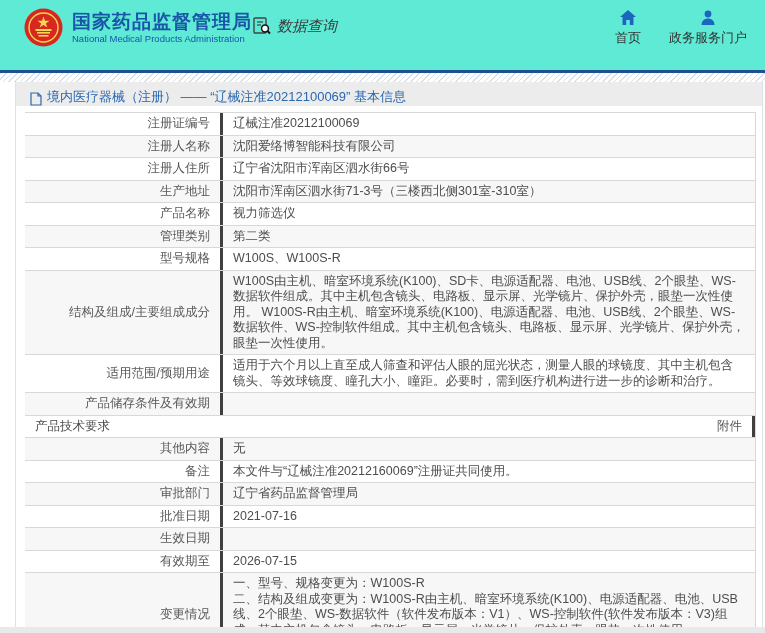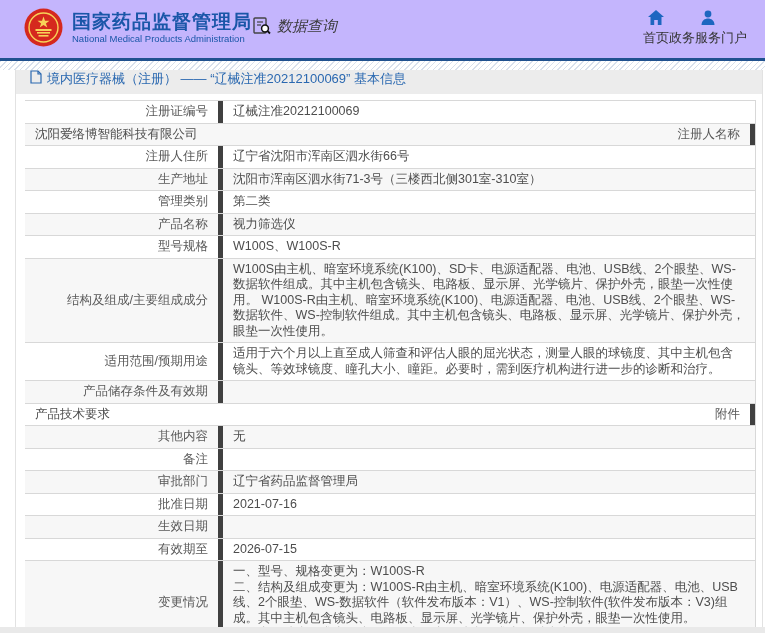--- a/index.html
+++ b/index.html
@@ -3,45 +3,45 @@
 <meta charset="utf-8">
 <style>
   html,body{margin:0;padding:0;}
   body{
     width:765px;height:633px;overflow:hidden;position:relative;
     background:#ffffff;
     font-family:"Liberation Sans","DejaVu Sans",sans-serif;
     -webkit-font-smoothing:antialiased;
   }
   
-  .header{position:relative;height:58px;background:#c4b5fd;}
+  .header{position:relative;height:70px;background:#5eead4;}
   .logo-wrap{position:absolute;left:24px;top:8px;display:flex;align-items:center;cursor:pointer;}
   .emblem{width:39px;height:39px;flex:0 0 39px;}
   .brand{margin-left:9px;}
   .brand-cn{font-size:19px;font-weight:bold;color:#1a56a8;letter-spacing:1px;line-height:22px;}
   .brand-en{font-size:9.5px;color:#1a56a8;line-height:12px;}
   .dataquery{position:absolute;left:252px;top:16px;display:flex;align-items:center;cursor:pointer;}
   .dataquery .dq-label{font-size:15px;color:#3a3a3a;margin-left:5px;font-style:italic;}
-  .topnav{position:absolute;right:18px;top:9px;display:flex;}
+  .topnav{position:absolute;right:18px;top:9px;display:flex;gap:28px;}
   .nav-item{display:flex;flex-direction:column;align-items:center;cursor:pointer;}
   .nav-item .nav-label{font-size:13px;color:#333;margin-top:3px;white-space:nowrap;}
   
   .blue-line{height:3px;background:#20518f;}
   .stripe-band{height:9px;background:repeating-linear-gradient(135deg,rgba(80,115,170,0.22) 0 1px,transparent 1px 4px);}
   
   .container{margin:0 2px 0 15px;width:748px;border-left:1px solid #e2e2e2;border-right:1px solid #e2e2e2;box-sizing:border-box;}
-  .breadcrumb-bar{height:24px;background:#ececec;display:flex;align-items:flex-start;padding-left:14px;}
+  .breadcrumb-bar{height:24px;background:#ececec;display:flex;align-items:flex-end;padding-left:14px;}
   .breadcrumb-text{font-size:13px;color:#2a68b0;margin-left:5px;white-space:nowrap;}
   
   .info-table{margin:6px 6px 0 9px;border-top:1px solid #d8d8d8;border-right:1px solid #d8d8d8;}
   .trow{display:flex;border-bottom:1px solid #d8d8d8;}
   .trow:nth-child(even){background:#f7f7f7;}
   .trow:nth-child(odd){background:#ffffff;}
   .cell{font-size:12.5px;line-height:15.5px;padding:3px 10px;box-sizing:border-box;}
-  .label{width:198px;flex:0 0 198px;text-align:right;color:#595959;border-right:5px solid #404040;
+  .label{width:198px;flex:0 0 198px;text-align:right;color:#595959;border-right:3px solid #404040;
          display:flex;align-items:center;justify-content:flex-end;min-height:21px;}
   .value{flex:1;color:#4d4d4d;white-space:pre-line;display:flex;min-height:21px;text-align:left;}
   .value-inner{width:100%;}
   
   .footer-band{position:absolute;left:0;right:0;bottom:0;height:6px;background:#e9e9e9;}
   svg{display:block;}
 </style>
 </head>
 <body>
 
@@ -112,38 +112,38 @@
     <span class="breadcrumb-text">境内医疗器械（注册） —— “辽械注准20212100069” 基本信息</span>
   </div>
 
   <div class="info-table">
 
     <div class="trow">
       <div class="cell label">注册证编号</div>
       <div class="cell value"><span class="value-inner">辽械注准20212100069</span></div>
     </div>
     <div class="trow">
+      <div class="cell label">注册人名称</div>
       <div class="cell value"><span class="value-inner">沈阳爱络博智能科技有限公司</span></div>
-      <div class="cell label">注册人名称</div>
     </div>
     <div class="trow">
       <div class="cell label">注册人住所</div>
       <div class="cell value"><span class="value-inner">辽宁省沈阳市浑南区泗水街66号</span></div>
     </div>
     <div class="trow">
       <div class="cell label">生产地址</div>
       <div class="cell value"><span class="value-inner">沈阳市浑南区泗水街71-3号（三楼西北侧301室-310室）</span></div>
     </div>
     <div class="trow">
+      <div class="cell label">产品名称</div>
+      <div class="cell value"><span class="value-inner">视力筛选仪</span></div>
+    </div>
+    <div class="trow">
       <div class="cell label">管理类别</div>
       <div class="cell value"><span class="value-inner">第二类</span></div>
-    </div>
-    <div class="trow">
-      <div class="cell label">产品名称</div>
-      <div class="cell value"><span class="value-inner">视力筛选仪</span></div>
     </div>
     <div class="trow">
       <div class="cell label">型号规格</div>
       <div class="cell value"><span class="value-inner">W100S、W100S-R</span></div>
     </div>
     <div class="trow">
       <div class="cell label">结构及组成/主要组成成分</div>
       <div class="cell value"><span class="value-inner">W100S由主机、暗室环境系统(K100)、SD卡、电源适配器、电池、USB线、2个眼垫、WS-数据软件组成。其中主机包含镜头、电路板、显示屏、光学镜片、保护外壳，眼垫一次性使用。 W100S-R由主机、暗室环境系统(K100)、电源适配器、电池、USB线、2个眼垫、WS-数据软件、WS-控制软件组成。其中主机包含镜头、电路板、显示屏、光学镜片、保护外壳，眼垫一次性使用。</span></div>
     </div>
     <div class="trow">
@@ -157,20 +157,21 @@
     <div class="trow">
       <div class="cell value"><span class="value-inner">产品技术要求</span></div>
       <div class="cell label">附件</div>
     </div>
     <div class="trow">
       <div class="cell label">其他内容</div>
       <div class="cell value"><span class="value-inner">无</span></div>
     </div>
     <div class="trow">
       <div class="cell label">备注</div>
+      <div class="cell value"><span class="value-inner">本文件与“辽械注准20212160069”注册证共同使用。</span></div>
     </div>
     <div class="trow">
       <div class="cell label">审批部门</div>
       <div class="cell value"><span class="value-inner">辽宁省药品监督管理局</span></div>
     </div>
     <div class="trow">
       <div class="cell label">批准日期</div>
       <div class="cell value"><span class="value-inner">2021-07-16</span></div>
     </div>
     <div class="trow">

